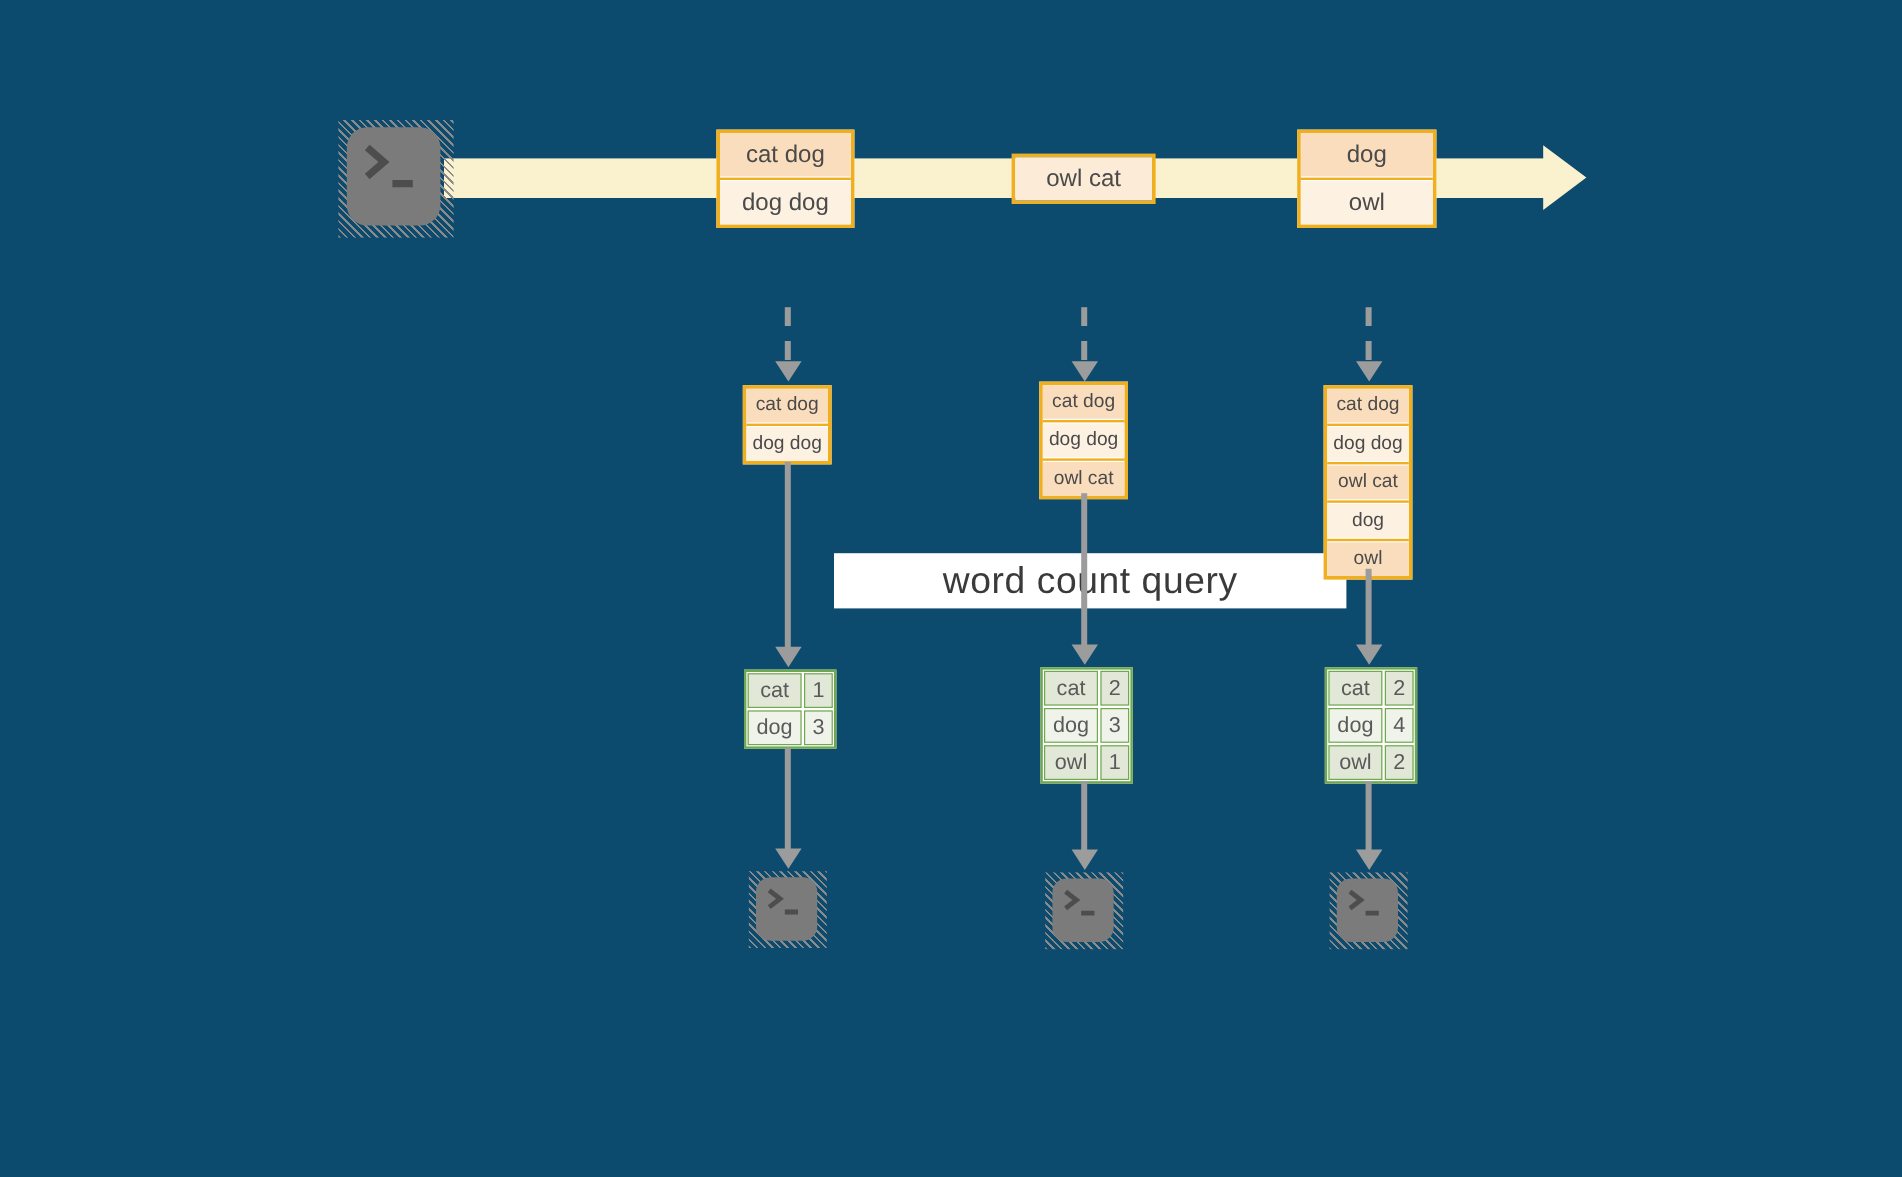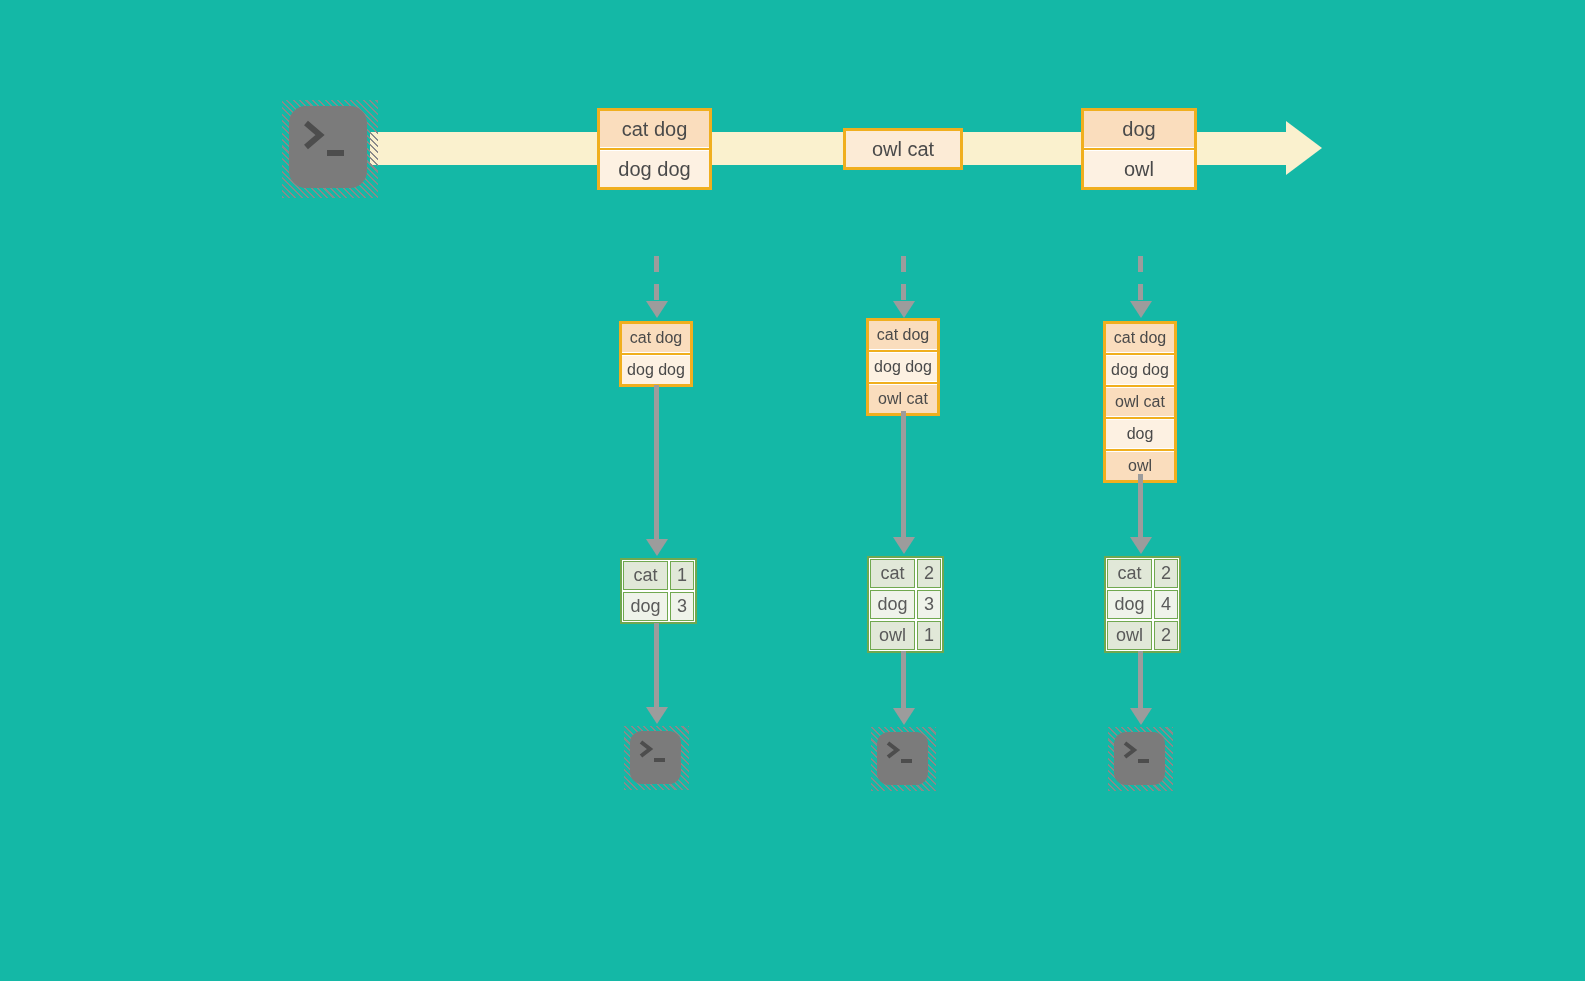--- a/index.html
+++ b/index.html
@@ -1,17 +1,17 @@
 <!DOCTYPE html>
 <html><head>
 <meta charset="utf-8">
 <style>
   html,body{margin:0;padding:0;background:#000;}
   .canvas{
-    position:relative;width:1585px;height:981px;background:#14b8a6;overflow:hidden;
+    position:relative;width:1585px;height:981px;background:#0c4a6e;overflow:hidden;
     font-family:"Liberation Sans",sans-serif;
   }
   
   .stream-line{position:absolute;left:370px;top:132px;width:918px;height:33px;background:#FAF1CE;z-index:1;}
   .stream-head{position:absolute;left:1286px;top:121px;width:0;height:0;
     border-top:27px solid transparent;border-bottom:27px solid transparent;border-left:36px solid #FAF1CE;z-index:1;}
   
   .hatch{position:absolute;background:repeating-linear-gradient(45deg,#8a8a8a 0 1.5px,transparent 1.5px 4.5px);z-index:2;}
   .term-inner{position:absolute;background:#7B7B7B;z-index:3;}
   .term-glyph{position:absolute;z-index:4;}
@@ -98,20 +98,23 @@
     <div class="gold-divider"></div>
     <div class="gold-cell small-cell fill-light">dog dog</div>
     <div class="gold-divider"></div>
     <div class="gold-cell small-cell fill-dark">owl cat</div>
     <div class="gold-divider"></div>
     <div class="gold-cell small-cell fill-light">dog</div>
     <div class="gold-divider"></div>
     <div class="gold-cell small-cell fill-dark">owl</div>
   </div>
 
+  <div class="query-band">
+    <span class="query-label">word count query</span>
+  </div>
 
   <div class="varrow" style="left:654px;top:385px;height:155px;"></div>
   <div class="vhead" style="left:646px;top:539px;"></div>
   <div class="varrow" style="left:901px;top:411px;height:127px;"></div>
   <div class="vhead" style="left:893px;top:537px;"></div>
   <div class="varrow" style="left:1138px;top:474px;height:64px;"></div>
   <div class="vhead" style="left:1130px;top:537px;"></div>
 
   <div class="green-table" style="left:620px;top:558px;">
     <div class="green-cell g-dark">cat</div>

